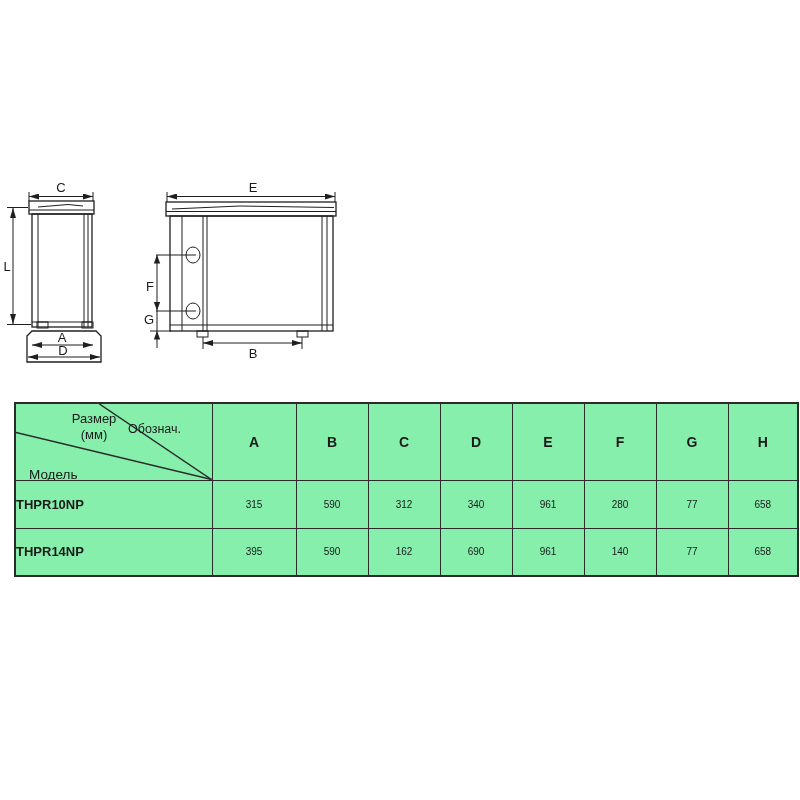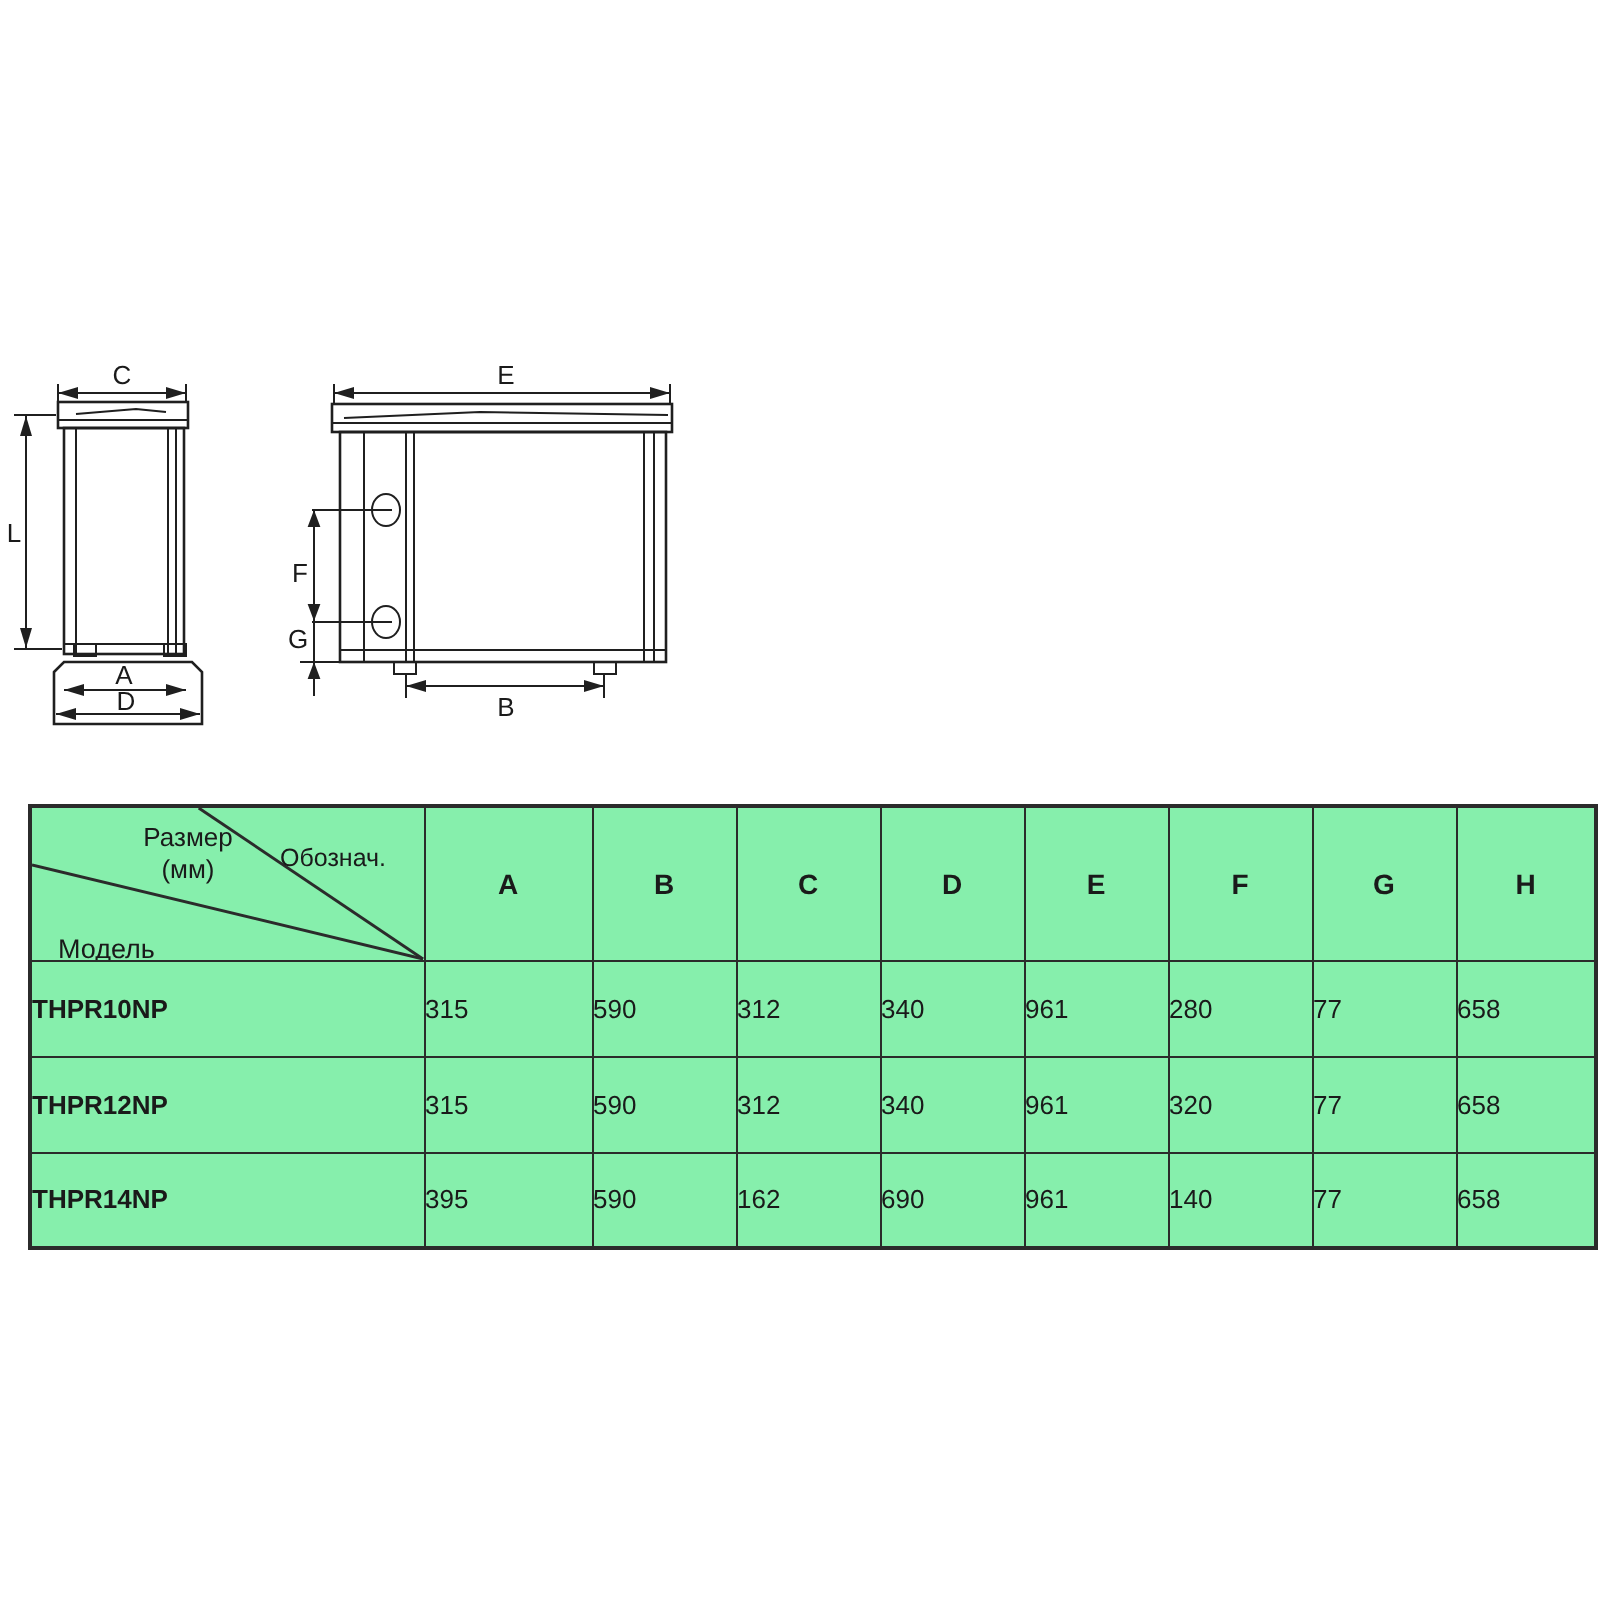--- a/index.html
+++ b/index.html
@@ -25,27 +25,27 @@
     border:2px solid #2b2b2b;
   }
   table.dims td, table.dims th{
     border:1.5px solid #2b2b2b;
     padding:0;vertical-align:middle;
     background:#86efac;
   }
   tr.hdr{height:77px;}
   tr.datarow{height:48px;}
   th.collabel{font-weight:bold;font-size:14px;text-align:center;color:#1a1a1a;}
-  td.value{font-size:13px;text-align:left;color:#1a1a1a;}
+  td.value{font-size:10px;text-align:center;color:#1a1a1a;}
   td.model{font-weight:bold;font-size:13px;text-align:left;padding-left:9px;color:#1a1a1a;}
   td.corner{position:relative;overflow:hidden;}
   td.corner svg{position:absolute;left:0;top:0;width:100%;height:100%;}
   .corner-size{position:absolute;left:18px;top:7px;width:120px;text-align:center;font-size:13px;line-height:16px;}
   .corner-size span{display:block;}
-  .corner-designation{position:absolute;left:124px;top:18px;font-size:12.5px;}
+  .corner-designation{position:absolute;left:112px;top:18px;font-size:12.5px;}
   .corner-model{position:absolute;left:13px;top:63px;font-size:13.5px;}
 </style>
 </head>
 <body>
 
 <div id="canvas">
 
   <svg id="diagrams" width="400" height="380" viewBox="0 0 400 380" xmlns="http://www.w3.org/2000/svg">
     <defs>
       <marker id="arr" viewBox="0 0 10 6" refX="10" refY="3" markerWidth="10" markerHeight="6" markerUnits="userSpaceOnUse" orient="auto-start-reverse">
@@ -169,31 +169,20 @@
         <td class="value">315</td>
         <td class="value">590</td>
         <td class="value">312</td>
         <td class="value">340</td>
         <td class="value">961</td>
         <td class="value">280</td>
         <td class="value">77</td>
         <td class="value">658</td>
       </tr>
 
-      <tr class="datarow">
-        <td class="model">THPR12NP</td>
-        <td class="value">315</td>
-        <td class="value">590</td>
-        <td class="value">312</td>
-        <td class="value">340</td>
-        <td class="value">961</td>
-        <td class="value">320</td>
-        <td class="value">77</td>
-        <td class="value">658</td>
-      </tr>
 
       <tr class="datarow">
         <td class="model">THPR14NP</td>
         <td class="value">395</td>
         <td class="value">590</td>
         <td class="value">162</td>
         <td class="value">690</td>
         <td class="value">961</td>
         <td class="value">140</td>
         <td class="value">77</td>

